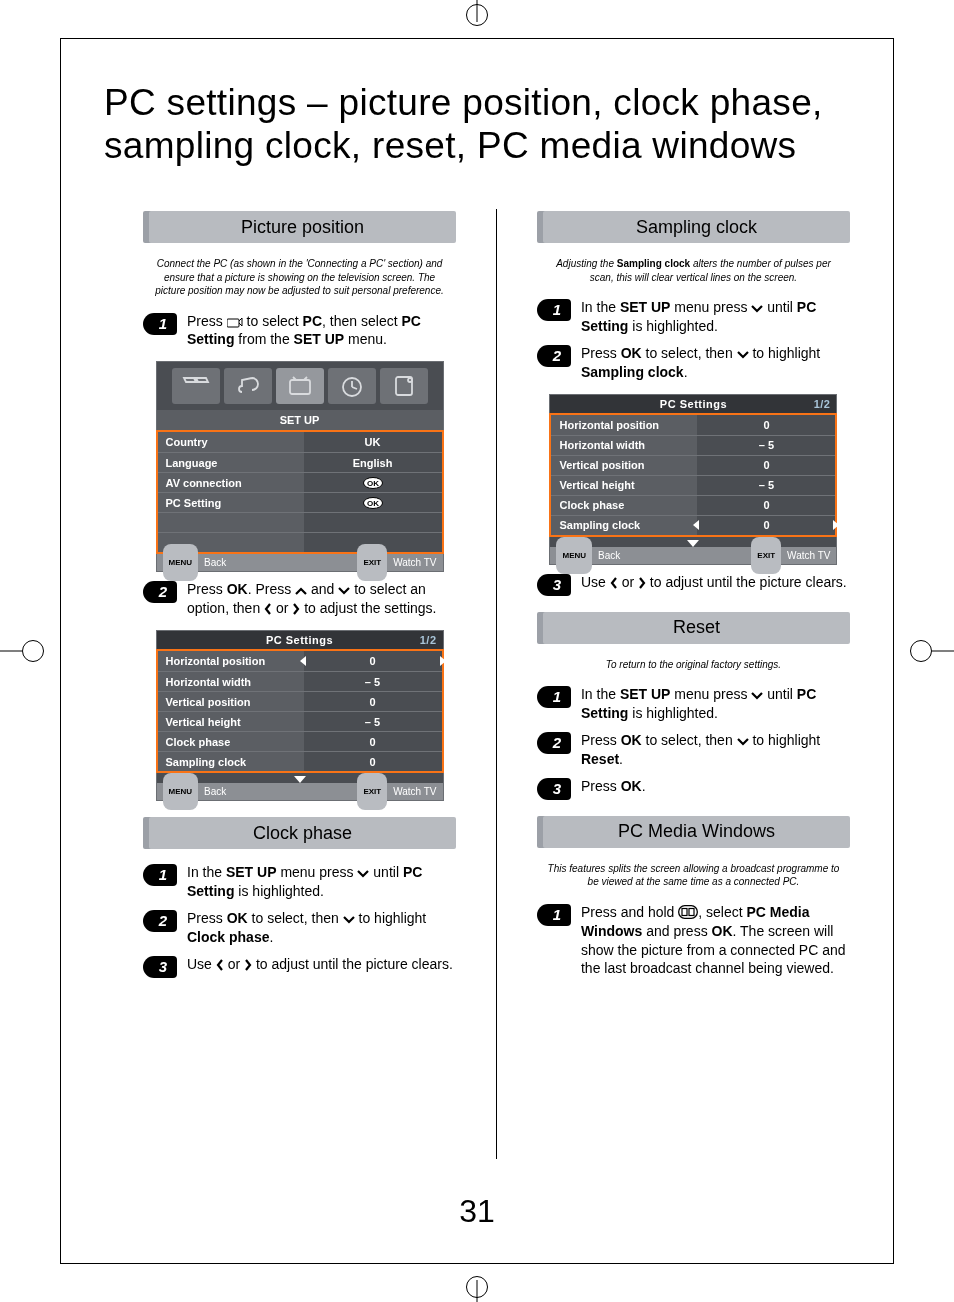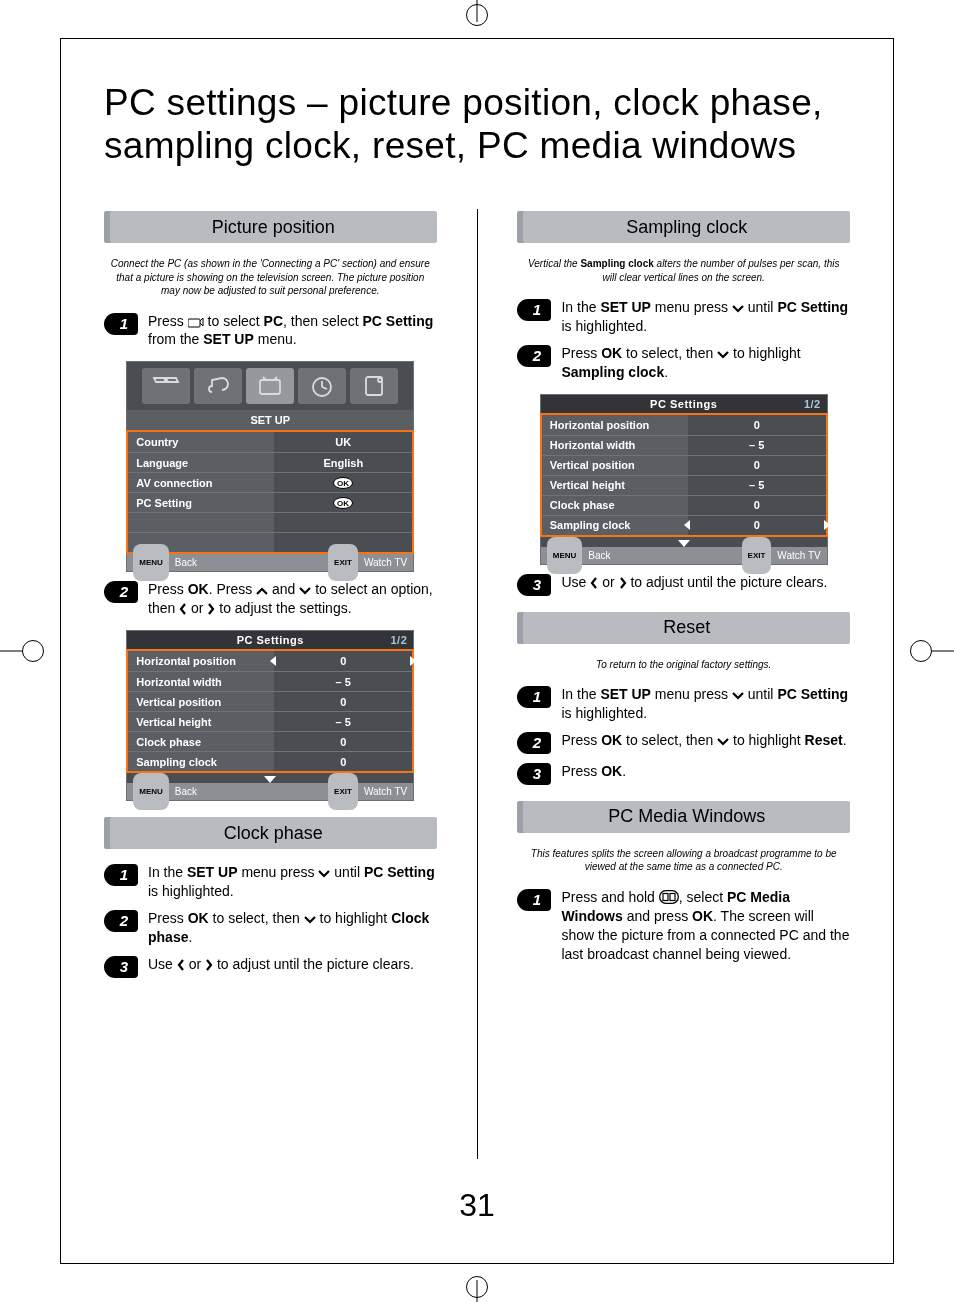--- a/index.html
+++ b/index.html
@@ -27,21 +27,21 @@
   .crop-ring.left{top:50%;left:22px;width:22px;height:22px;transform:translateY(-50%)}
   .crop-ring.right{top:50%;right:22px;width:22px;height:22px;transform:translateY(-50%)}
   .page::before,.page::after{content:"";position:absolute;background:#000}
   .page::before{top:38px;left:60px;right:60px;height:1px}
   .page::after{bottom:38px;left:60px;right:60px;height:1px}
   .side{position:absolute;top:38px;bottom:38px;width:1px;background:#000}
   .side.l{left:60px}.side.r{right:60px}
 
   .content{position:absolute;top:82px;left:104px;right:104px;bottom:70px;}
   h1{margin:0 0 28px;text-align:left;font-weight:400;font-size:37px;line-height:1.15;letter-spacing:.3px}
-  .cols{display:flex;gap:var(--gap);}
+  .cols{display:flex;gap:var(--gap);margin-left:39px;}
   .col{width:var(--col-w);}
   .divider{width:1px;background:#000;margin-top:14px;min-height:950px}
   .sect-hdr{position:relative;height:32px;margin:16px 0 14px;}
   .sect-hdr .accent{position:absolute;left:0;top:0;width:14px;height:100%;background:var(--hdr-accent);border-radius:2px 0 0 2px}
   .sect-hdr .bar{position:absolute;left:6px;right:0;top:0;height:100%;background:var(--hdr-bg);border-radius:2px;display:flex;align-items:center;justify-content:center;font-size:18px}
   .intro{font-style:italic;text-align:center;font-size:10px;line-height:1.35;margin:0 6px 14px}
   .intro b{font-style:normal;font-weight:700}
   .step{display:flex;gap:10px;margin:8px 0}
   .badge{flex:0 0 34px;height:22px;margin-top:1px;position:relative}
   .badge svg{width:34px;height:22px}
@@ -69,21 +69,21 @@
   .osd .ftr{background:#8c8f94;display:flex;align-items:center;gap:6px;height:18px;padding:0 6px;font-size:10px;color:#fff;border:1px solid #6b6e73;border-top:none}
   .osd .pill{background:#b9bcc1;color:#000;border-radius:8px;padding:14px 6px;font-size:8px;font-weight:700}
   .osd .down-tri{height:10px;text-align:center;background:var(--dark);border-left:1px solid #6b6e73;border-right:1px solid #6b6e73}
   .osd .down-tri::before{content:"";display:inline-block;width:0;height:0;border-left:6px solid transparent;border-right:6px solid transparent;border-top:7px solid #fff;margin-top:1px}
   
   .iconbar{display:flex;gap:4px;justify-content:center;padding:6px;background:var(--dark);border:1px solid #6b6e73;border-bottom:none}
   .iconbar .tile{width:48px;height:36px;background:#6e7176;border-radius:3px;display:flex;align-items:center;justify-content:center}
   .iconbar .tile.active{background:#95989d}
   .iconbar svg{width:28px;height:24px;fill:none;stroke:#d9dbde;stroke-width:1.8}
   .osd .setup-title{background:var(--dark2);text-align:center;font-weight:700;color:#fff;padding:4px 0;border-left:1px solid #6b6e73;border-right:1px solid #6b6e73}
-  .pagenum{position:absolute;bottom:8px;left:0;right:0;text-align:center;font-size:32px}
+  .pagenum{position:absolute;bottom:2px;left:0;right:0;text-align:center;font-size:32px}
 </style>
 </head>
 <body>
 
 <div class="page">
   <div class="crop t"></div>
     <div class="crop b"></div>
     <div class="crop l"></div>
     <div class="crop r"></div>
   <div class="crop-ring top"></div>
@@ -296,21 +296,21 @@
 
       <div class="divider"></div>
 
       <div class="col">
 
         <div class="sect-hdr">
           <div class="accent"></div>
             <div class="bar">Sampling clock</div>
         </div>
         <p class="intro">
-          <span>Vertical the </span><b>Sampling clock</b><span> alters the number of pulses per scan, this will clear vertical lines on the screen.</span>
+          <span>Adjusting the </span><b>Sampling clock</b><span> alters the number of pulses per scan, this will clear vertical lines on the screen.</span>
         </p>
         <div class="step">
           <span class="badge"><svg viewBox="0 0 34 22">
                 <ellipse cx="11" cy="11" rx="11" ry="11" fill="#000"></ellipse>
                 <path d="M11 0 H30 A4 4 0 0 1 34 4 V18 A4 4 0 0 1 30 22 H11 Z" fill="#000"></path>
                 <text x="20" y="16" fill="#fff" font-family="Arial" font-weight="900" font-size="15" font-style="italic" text-anchor="middle">1</text>
               </svg></span>
           <span class="step-txt">
             <span>In the </span><b>SET UP</b><span> menu press </span><span class="ic arrow"><svg viewBox="0 0 12 10">
                   <path d="M1 2 L6 7 L11 2" fill="none" stroke="#000" stroke-width="2.2"></path>

